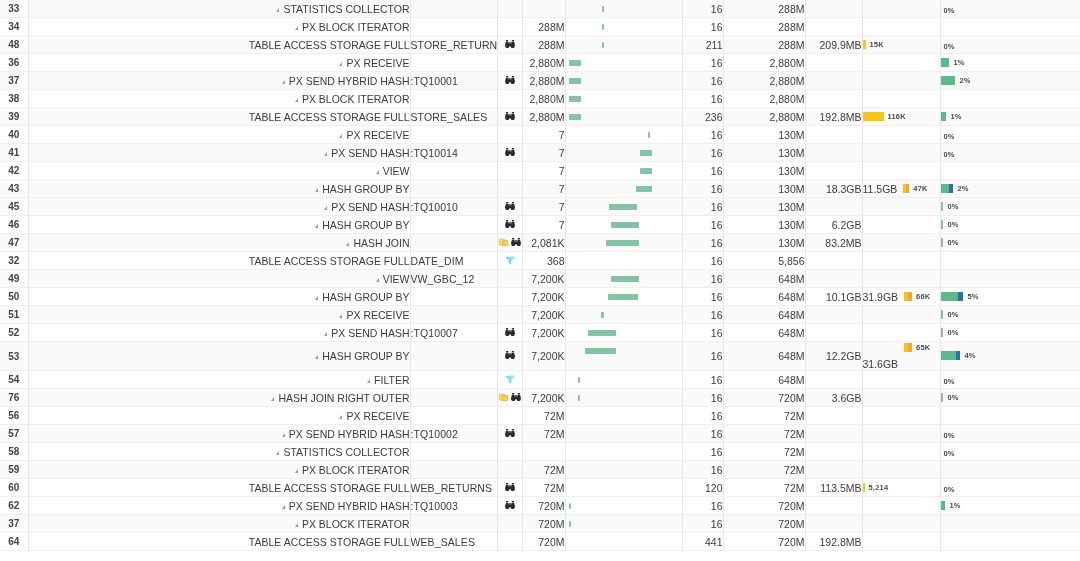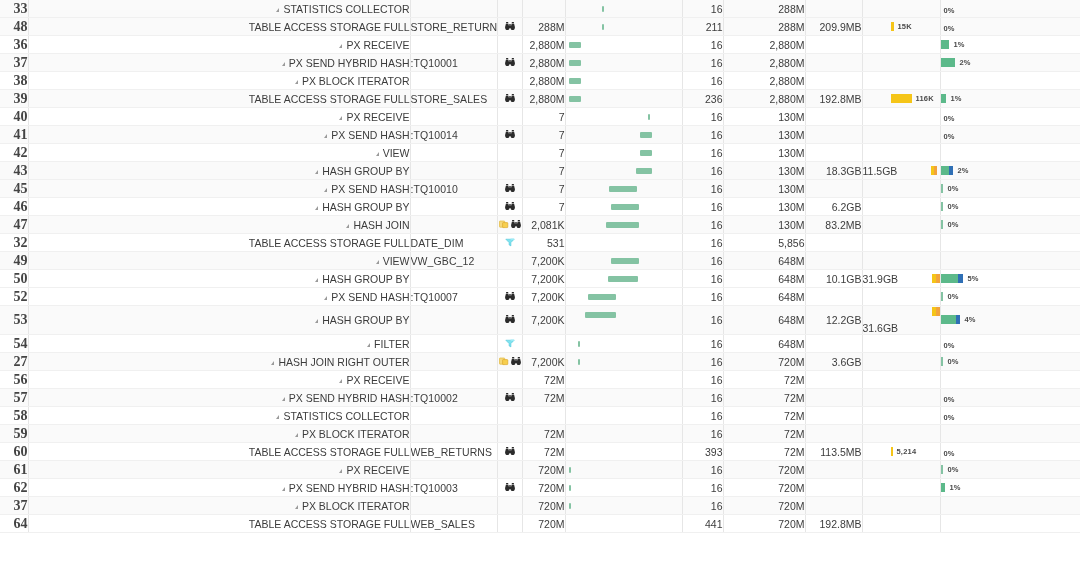--- a/index.html
+++ b/index.html
@@ -28,22 +28,22 @@
   .c-rows{width:43px;}
   .c-time{width:117px;}
   .c-cost{width:41px;}
   .c-est{width:82px;}
   .c-mem{width:57px;}
   .c-io{width:78px;}
   .c-cpu{width:140px;}
 
   
   .c-id{
-    text-align:right;padding-right:7px;font-weight:bold;
-    font-size:14px;color:#444;border-right:1px solid #e6e6e6;font-family:Liberation Serif, serif;
+    text-align:center;padding-right:7px;font-weight:bold;
+    font-size:10px;color:#444;border-right:1px solid #e6e6e6;
   }
   .c-op{text-align:right;padding-right:6px;}
   .op-inner{display:inline-block;white-space:nowrap;}
   .tri{
     display:inline-block;width:0;height:0;margin-right:4px;
     border-left:3.5px solid transparent;
     border-bottom:4px solid #9a9a9a;
     vertical-align:1px;
   }
   .c-obj{padding-left:6px;text-align:left;letter-spacing:.1px;}
@@ -53,21 +53,21 @@
   .c-cpu{padding-left:5px;}
 
   
   .c-time{position:relative;}
   .gbar{
     position:absolute;top:6px;height:6px;border-radius:1px;
     background:#84c3a3;
   }
 
   
-  .badge{display:inline-flex;align-items:center;gap:4px;height:9px;padding-left:28px;}
+  .badge{display:inline-flex;align-items:center;gap:4px;height:9px;}
   .badge .seg{display:inline-block;height:9px;}
   .badge .lbl{
     font-size:7.5px;font-weight:bold;color:#4a4a4a;
     line-height:9px;letter-spacing:.2px;
   }
 
   
   .cpubar{display:inline-flex;align-items:center;gap:5px;height:9px;}
   .cpubar .seg{display:inline-block;height:9px;}
   .cpubar .lbl{
@@ -108,20 +108,35 @@
           <span class="gbar" style="left: 36px; width: 2px; background: rgb(132, 195, 163);"></span>
         </td>
         <td class="c-cost">16</td>
         <td class="c-est">288M</td>
         <td class="c-mem"></td>
         <td class="c-io"></td>
         <td class="c-cpu"><span class="cpubar noseg">
             <span class="lbl">0%</span>
           </span></td>
       </tr>
+      <tr class="row-even">
+        <td class="c-id">34</td>
+        <td class="c-op"><span class="op-inner" style="padding-left: 120px;"><span class="tri"></span><span>PX BLOCK ITERATOR</span></span></td>
+        <td class="c-obj"></td>
+        <td class="c-ico"></td>
+        <td class="c-rows">288M</td>
+        <td class="c-time">
+          <span class="gbar" style="left: 36px; width: 2px; background: rgb(132, 195, 163);"></span>
+        </td>
+        <td class="c-cost">16</td>
+        <td class="c-est">288M</td>
+        <td class="c-mem"></td>
+        <td class="c-io"></td>
+        <td class="c-cpu"></td>
+      </tr>
       <tr class="row-odd">
         <td class="c-id">48</td>
         <td class="c-op"><span class="op-inner" style="padding-left: 132px;"><span>TABLE ACCESS STORAGE FULL</span></span></td>
         <td class="c-obj">STORE_RETURNS</td>
         <td class="c-ico"><span class="ico-wrap">
             <span>
               <svg width="10" height="9" viewBox="0 0 10 9" aria-hidden="true">
                 <path fill="#2b2b2b" d="M1.1 0h2.1v1.3H1.1zM6.8 0h2.1v1.3H6.8zM0.9 1.7h2.5l0.5 2.0H4.3V1.9h1.4v1.8h0.4l0.5-2.0h2.5l0.8 3.3c0.2 1.8-0.9 3.0-2.3 3.0c-1.2 0-2.1-0.9-2.2-2.1H4.6C4.5 7.1 3.6 8 2.4 8C1.0 8-0.1 6.8 0.1 5.0z"></path>
               </svg>
             </span>
@@ -406,21 +421,21 @@
         <td class="c-op"><span class="op-inner" style="padding-left: 132px;"><span>TABLE ACCESS STORAGE FULL</span></span></td>
         <td class="c-obj">DATE_DIM</td>
         <td class="c-ico"><span class="ico-wrap">
             <span>
               <svg width="10" height="9" viewBox="0 0 10 9" aria-hidden="true">
                 <path fill="#7fe3f0" stroke="#4fc6d8" stroke-width="0.6" d="M0.8 1.2h8.4L5.9 4.6v3.3L4.1 6.9V4.6z"></path>
                 <rect x="5.6" y="0.6" width="3.6" height="1.4" fill="#9aeaf5"></rect>
               </svg>
             </span>
           </span></td>
-        <td class="c-rows">531</td>
+        <td class="c-rows">368</td>
         <td class="c-time"></td>
         <td class="c-cost">16</td>
         <td class="c-est">5,856</td>
         <td class="c-mem"></td>
         <td class="c-io"></td>
         <td class="c-cpu"></td>
       </tr>
       <tr class="row-odd">
         <td class="c-id">49</td>
         <td class="c-op"><span class="op-inner" style="padding-left: 96px;"><span class="tri"></span><span>VIEW</span></span></td>
@@ -456,20 +471,40 @@
             <span class="lbl">66K</span>
           </span></td>
         <td class="c-cpu"><span class="cpubar">
             <span style="display: inline-flex; height: 9px;">
               <span class="seg" style="width: 17px; background: rgb(92, 185, 138);"></span>
               <span class="seg" style="width: 5px; background: rgb(47, 111, 181);"></span>
             </span>
             <span class="lbl">5%</span>
           </span></td>
       </tr>
+      <tr class="row-odd">
+        <td class="c-id">51</td>
+        <td class="c-op"><span class="op-inner" style="padding-left: 120px;"><span class="tri"></span><span>PX RECEIVE</span></span></td>
+        <td class="c-obj"></td>
+        <td class="c-ico"></td>
+        <td class="c-rows">7,200K</td>
+        <td class="c-time">
+          <span class="gbar" style="left: 35px; width: 3px; background: rgb(132, 195, 163);"></span>
+        </td>
+        <td class="c-cost">16</td>
+        <td class="c-est">648M</td>
+        <td class="c-mem"></td>
+        <td class="c-io"></td>
+        <td class="c-cpu"><span class="cpubar">
+            <span style="display: inline-flex; height: 9px;">
+              <span class="seg" style="width: 2px; background: rgb(132, 195, 163);"></span>
+            </span>
+            <span class="lbl">0%</span>
+          </span></td>
+      </tr>
       <tr class="row-even">
         <td class="c-id">52</td>
         <td class="c-op"><span class="op-inner" style="padding-left: 132px;"><span class="tri"></span><span>PX SEND HASH</span></span></td>
         <td class="c-obj">:TQ10007</td>
         <td class="c-ico"><span class="ico-wrap">
             <span>
               <svg width="10" height="9" viewBox="0 0 10 9" aria-hidden="true">
                 <path fill="#2b2b2b" d="M1.1 0h2.1v1.3H1.1zM6.8 0h2.1v1.3H6.8zM0.9 1.7h2.5l0.5 2.0H4.3V1.9h1.4v1.8h0.4l0.5-2.0h2.5l0.8 3.3c0.2 1.8-0.9 3.0-2.3 3.0c-1.2 0-2.1-0.9-2.2-2.1H4.6C4.5 7.1 3.6 8 2.4 8C1.0 8-0.1 6.8 0.1 5.0z"></path>
               </svg>
             </span>
@@ -540,21 +575,21 @@
         </td>
         <td class="c-cost">16</td>
         <td class="c-est">648M</td>
         <td class="c-mem"></td>
         <td class="c-io"></td>
         <td class="c-cpu"><span class="cpubar noseg">
             <span class="lbl">0%</span>
           </span></td>
       </tr>
       <tr class="row-odd">
-        <td class="c-id">27</td>
+        <td class="c-id">76</td>
         <td class="c-op"><span class="op-inner" style="padding-left: 144px;"><span class="tri"></span><span>HASH JOIN RIGHT OUTER</span></span></td>
         <td class="c-obj"></td>
         <td class="c-ico"><span class="ico-wrap">
             <span>
               <svg width="10" height="9" viewBox="0 0 10 9" aria-hidden="true">
                 <rect x="0.5" y="1" width="5.2" height="6.2" rx="0.6" fill="#f5d87a" stroke="#e3b93c" stroke-width="0.7"></rect>
                 <rect x="3.6" y="2.6" width="5.2" height="5.0" rx="0.6" fill="#f7cf4e" stroke="#dca92c" stroke-width="0.7"></rect>
               </svg>
             </span>
             <span>
@@ -646,50 +681,30 @@
         <td class="c-obj">WEB_RETURNS</td>
         <td class="c-ico"><span class="ico-wrap">
             <span>
               <svg width="10" height="9" viewBox="0 0 10 9" aria-hidden="true">
                 <path fill="#2b2b2b" d="M1.1 0h2.1v1.3H1.1zM6.8 0h2.1v1.3H6.8zM0.9 1.7h2.5l0.5 2.0H4.3V1.9h1.4v1.8h0.4l0.5-2.0h2.5l0.8 3.3c0.2 1.8-0.9 3.0-2.3 3.0c-1.2 0-2.1-0.9-2.2-2.1H4.6C4.5 7.1 3.6 8 2.4 8C1.0 8-0.1 6.8 0.1 5.0z"></path>
               </svg>
             </span>
           </span></td>
         <td class="c-rows">72M</td>
         <td class="c-time"></td>
-        <td class="c-cost">393</td>
+        <td class="c-cost">120</td>
         <td class="c-est">72M</td>
         <td class="c-mem">113.5MB</td>
         <td class="c-io"><span class="badge">
             <span style="display: inline-flex; height: 9px;">
               <span class="seg" style="width: 2px; background: rgb(245, 197, 24);"></span>
             </span>
             <span class="lbl">5,214</span>
           </span></td>
         <td class="c-cpu"><span class="cpubar noseg">
-            <span class="lbl">0%</span>
-          </span></td>
-      </tr>
-      <tr class="row-odd">
-        <td class="c-id">61</td>
-        <td class="c-op"><span class="op-inner" style="padding-left: 144px;"><span class="tri"></span><span>PX RECEIVE</span></span></td>
-        <td class="c-obj"></td>
-        <td class="c-ico"></td>
-        <td class="c-rows">720M</td>
-        <td class="c-time">
-          <span class="gbar" style="left: 3px; width: 2px; background: rgb(132, 195, 163);"></span>
-        </td>
-        <td class="c-cost">16</td>
-        <td class="c-est">720M</td>
-        <td class="c-mem"></td>
-        <td class="c-io"></td>
-        <td class="c-cpu"><span class="cpubar">
-            <span style="display: inline-flex; height: 9px;">
-              <span class="seg" style="width: 2px; background: rgb(132, 195, 163);"></span>
-            </span>
             <span class="lbl">0%</span>
           </span></td>
       </tr>
       <tr class="row-even">
         <td class="c-id">62</td>
         <td class="c-op"><span class="op-inner" style="padding-left: 156px;"><span class="tri"></span><span>PX SEND HYBRID HASH</span></span></td>
         <td class="c-obj">:TQ10003</td>
         <td class="c-ico"><span class="ico-wrap">
             <span>
               <svg width="10" height="9" viewBox="0 0 10 9" aria-hidden="true">

